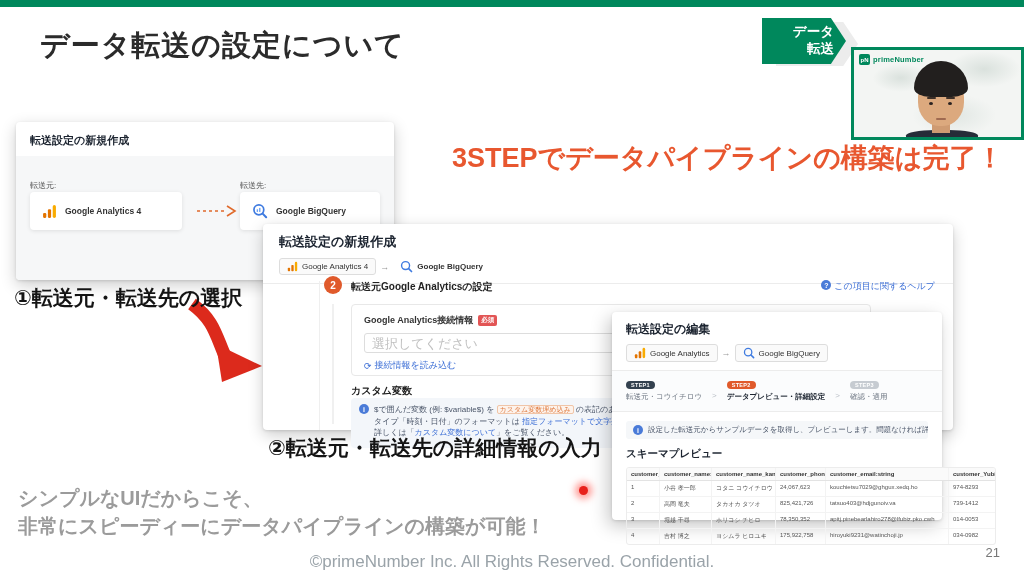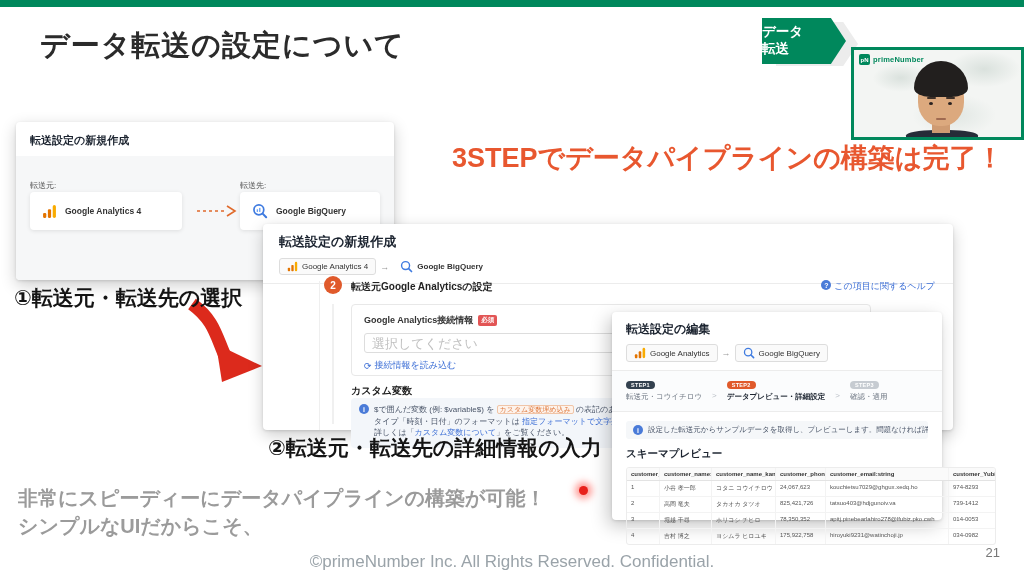--- a/index.html
+++ b/index.html
@@ -9,21 +9,21 @@
 
   .topbar { position:absolute; left:0; top:0; width:1024px; height:7px; background:#00885C; }
 
   .page-title { position:absolute; left:40px; top:26px; font-size:29px; font-weight:800; color:#2b2b2b; letter-spacing:1px; }
 
   
   .badge-ghost { position:absolute; left:776px; top:22px; width:82px; height:44px;
     clip-path:polygon(0 0,82% 0,100% 50%,82% 100%,0 100%); background:#ececec; }
   .badge { position:absolute; left:762px; top:18px; width:84px; height:46px;
     clip-path:polygon(0 0,82% 0,100% 50%,82% 100%,0 100%); background:#00885C;
-    display:flex; flex-direction:column; align-items:flex-start; justify-content:center;
+    display:flex; flex-direction:column; align-items:flex-end; justify-content:center;
     color:#fff; font-size:13.5px; font-weight:800; line-height:1.25; padding-right:12px; z-index:9; }
 
   
   .webcam { position:absolute; left:851px; top:4px; width:173px; height:93px;
     border:3px solid #00885C; background:
       radial-gradient(40px 20px at 28% 32%, rgba(160,180,170,.30), transparent 70%),
       radial-gradient(52px 26px at 78% 22%, rgba(160,180,170,.30), transparent 70%),
       radial-gradient(60px 30px at 60% 75%, rgba(160,180,170,.22), transparent 70%),
       #f3f5f3;
     z-index:10; overflow:hidden;margin-top:43px; }
@@ -338,20 +338,20 @@
         <div class="t-cell">hiroyuki9231@watinchoji.jp</div>
         <div class="t-cell">034-0982</div>
       </div>
     </div>
   </div>
 
   <div class="step-caption cap1">①転送元・転送先の選択</div>
   <div class="step-caption cap2">②転送元・転送先の詳細情報の入力</div>
   <div class="headline">3STEPでデータパイプラインの構築は完了！</div>
   <div class="tagline">
+    <div>シンプルなUIだからこそ、</div>
     <div>非常にスピーディーにデータパイプラインの構築が可能！</div>
-    <div>シンプルなUIだからこそ、</div>
   </div>
   <div class="laser"></div>
   <div class="footer">©primeNumber Inc. All Rights Reserved. Confidential.</div>
   <div class="pagenum">21</div>
 
 </div>
 
 </body></html>

